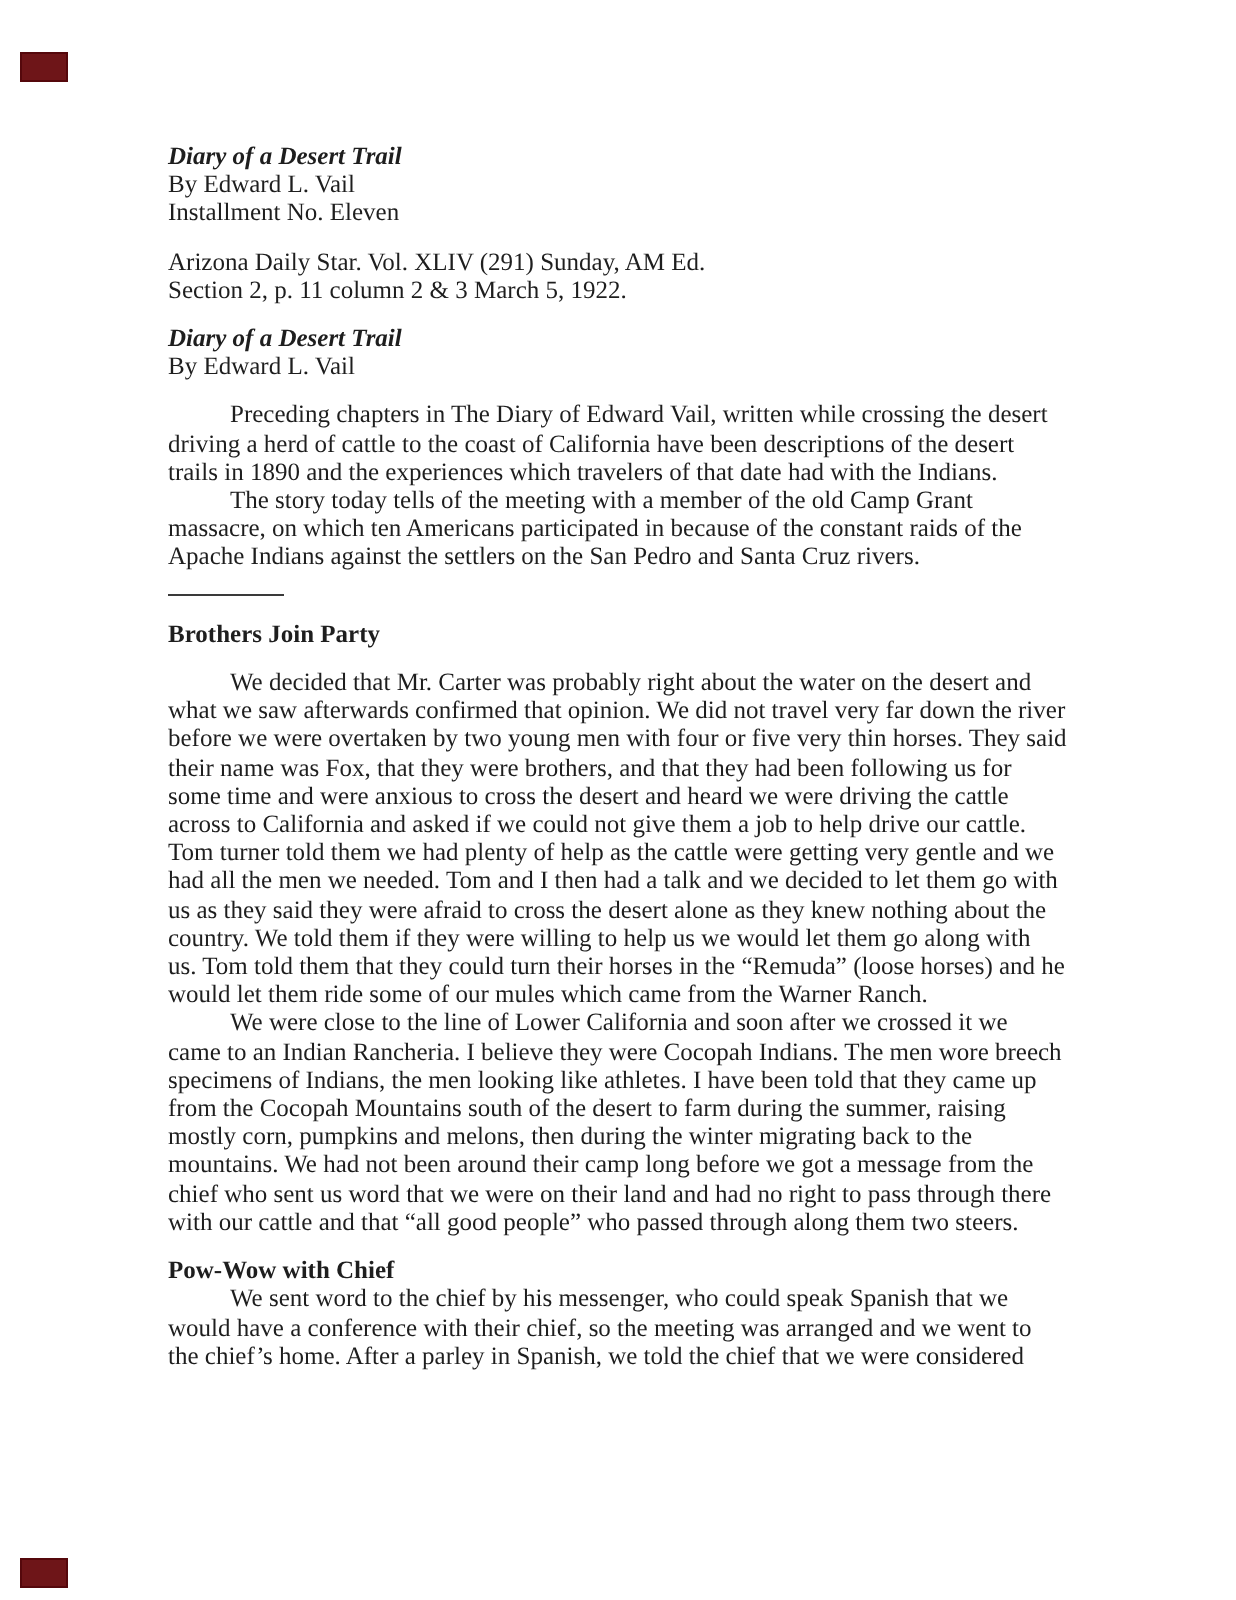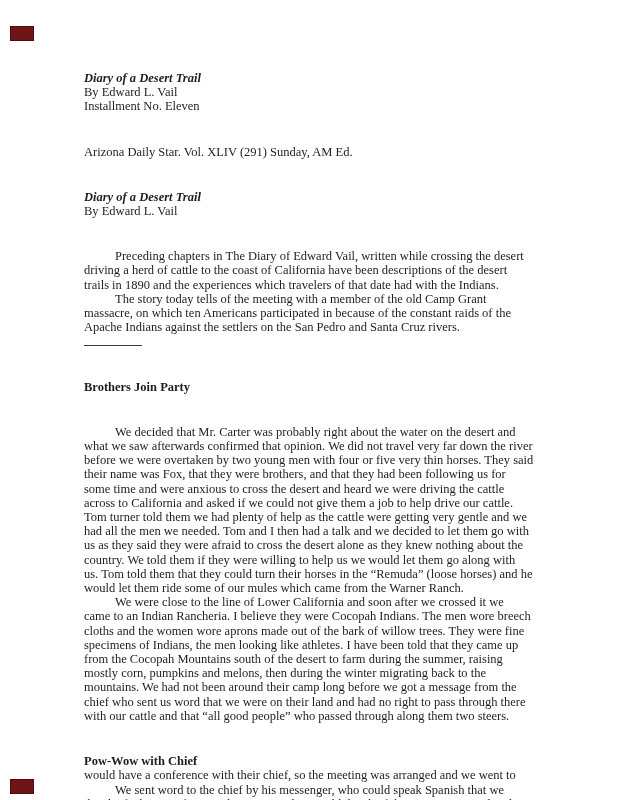--- a/index.html
+++ b/index.html
@@ -25,21 +25,21 @@
     white-space: nowrap;
   }
   .indent {
     text-indent: 31px;
   }
   .bold {
     font-weight: bold;
     font-style: italic;
   }
   .block-gap {
-    margin-top: 31px;
+    margin-top: 10px;
   }
   .heading {
     font-weight: bold;
     width: 460px;
   }
   .rule-line {
     height: 14.2px;
     position: relative;
   }
   .rule-line .rule {
@@ -68,20 +68,21 @@
 <div class="page">
 
   <div>
     <div class="line bold">Diary of a Desert Trail</div>
     <div class="line">By Edward L. Vail</div>
     <div class="line">Installment No. Eleven</div>
   </div>
 
   <div class="block-gap">
     <div class="line">Arizona Daily Star. Vol. XLIV (291) Sunday, AM Ed.</div>
+    <div class="line">Section 2, p. 11 column 2 &amp; 3 March 5, 1922.</div>
   </div>
 
   <div class="block-gap">
     <div class="line bold">Diary of a Desert Trail</div>
     <div class="line">By Edward L. Vail</div>
   </div>
 
   <div class="block-gap">
       <div class="line indent">Preceding chapters in The Diary of Edward Vail, written while crossing the desert</div>
       <div class="line">driving a herd of cattle to the coast of California have been descriptions of the desert</div>
@@ -108,29 +109,28 @@
       <div class="line">Tom turner told them we had plenty of help as the cattle were getting very gentle and we</div>
       <div class="line">had all the men we needed. Tom and I then had a talk and we decided to let them go with</div>
       <div class="line">us as they said they were afraid to cross the desert alone as they knew nothing about the</div>
       <div class="line">country. We told them if they were willing to help us we would let them go along with</div>
       <div class="line">us. Tom told them that they could turn their horses in the “Remuda” (loose horses) and he</div>
       <div class="line">would let them ride some of our mules which came from the Warner Ranch.</div>
     </div>
   <div>
       <div class="line indent">We were close to the line of Lower California and soon after we crossed it we</div>
       <div class="line">came to an Indian Rancheria. I believe they were Cocopah Indians. The men wore breech</div>
-      <div class="line">cloths and the women wore aprons made out of the bark of willow trees. They were fine</div>
       <div class="line">specimens of Indians, the men looking like athletes. I have been told that they came up</div>
       <div class="line">from the Cocopah Mountains south of the desert to farm during the summer, raising</div>
       <div class="line">mostly corn, pumpkins and melons, then during the winter migrating back to the</div>
       <div class="line">mountains. We had not been around their camp long before we got a message from the</div>
       <div class="line">chief who sent us word that we were on their land and had no right to pass through there</div>
       <div class="line">with our cattle and that “all good people” who passed through along them two steers.</div>
     </div>
 
   <div class="heading block-gap">Pow-Wow with Chief</div>
   <div>
+      <div class="line indent">We sent word to the chief by his messenger, who could speak Spanish that we</div>
       <div class="line">would have a conference with their chief, so the meeting was arranged and we went to</div>
-      <div class="line indent">We sent word to the chief by his messenger, who could speak Spanish that we</div>
       <div class="line">the chief’s home. After a parley in Spanish, we told the chief that we were considered</div>
     </div>
 
 </div>
 
 </body></html>

